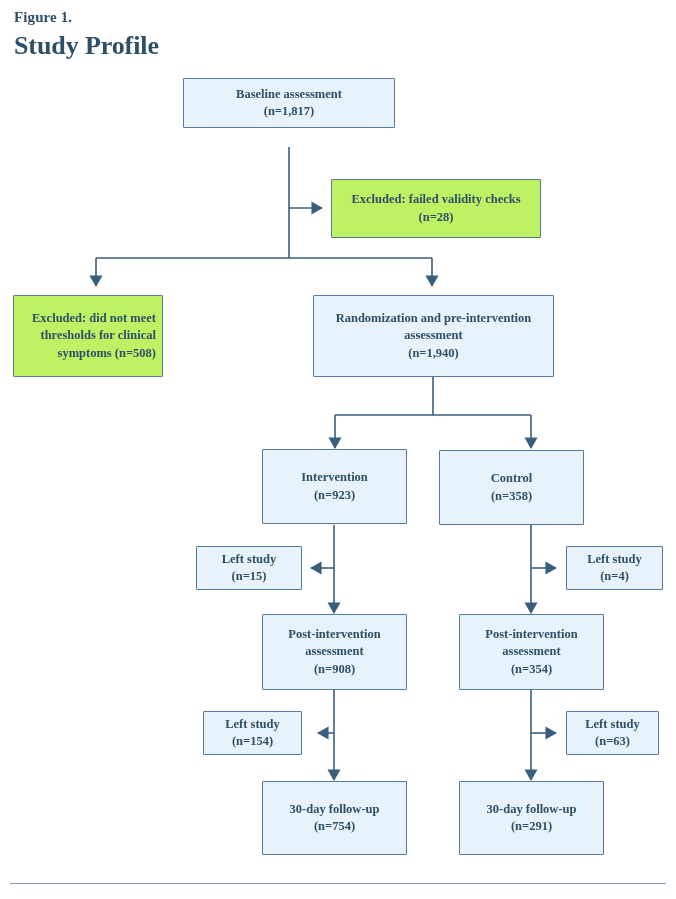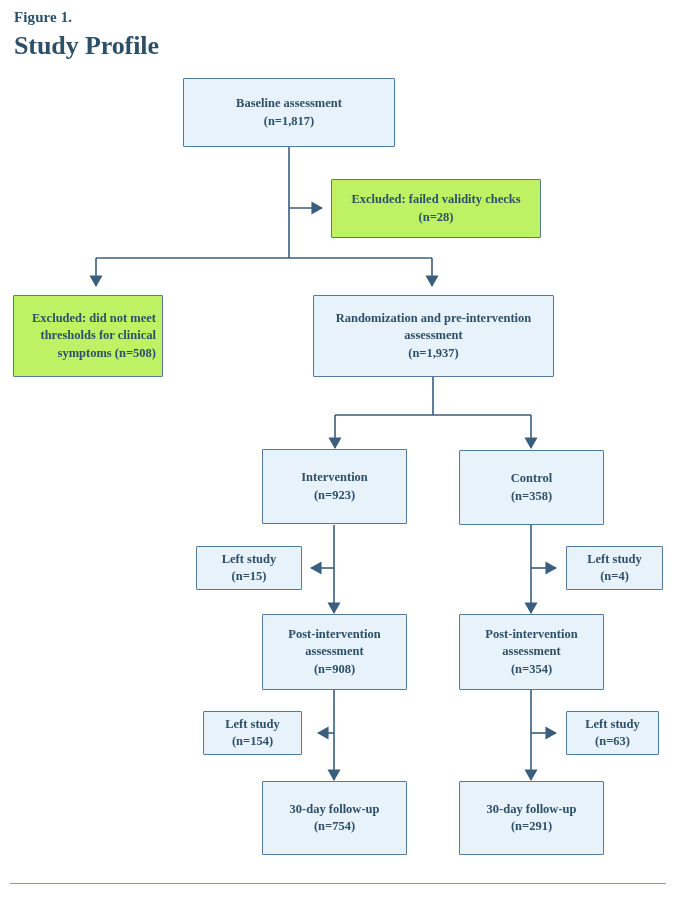--- a/index.html
+++ b/index.html
@@ -136,45 +136,45 @@
       <path d="M334,733 L318,733" marker-end="url(#arrow-left)"></path>
 
       <path d="M531,525 L531,613" marker-end="url(#arrow-down)"></path>
       <path d="M531,568 L556,568" marker-end="url(#arrow-right)"></path>
 
       <path d="M531,690 L531,780" marker-end="url(#arrow-down)"></path>
       <path d="M531,733 L556,733" marker-end="url(#arrow-right)"></path>
     </g>
   </svg>
 
-  <div class="node" style="left:183px; top:78px; width:212px; height:69px;">
+  <div class="node" style="left:183px; top:78px; width:212px; height:50px;">
     <span class="txt">Baseline assessment
 (n=1,817)</span>
   </div>
 
   <div class="node pale" style="left:331px; top:179px; width:210px; height:59px;">
     <span class="txt">Excluded: failed validity checks
 (n=28)</span>
   </div>
 
   <div class="node pale" style="left:13px; top:295px; width:150px; height:82px;text-align:right;">
     <span class="txt">Excluded: did not meet thresholds for clinical symptoms (n=508)</span>
   </div>
 
   <div class="node" style="left:313px; top:295px; width:241px; height:82px;">
     <span class="txt">Randomization and pre-intervention assessment
-(n=1,937)</span>
+(n=1,940)</span>
   </div>
 
   <div class="node" style="left:262px; top:449px; width:145px; height:75px;">
     <span class="txt">Intervention
 (n=923)</span>
   </div>
 
-  <div class="node" style="left:459px; top:450px; width:145px; height:75px;">
+  <div class="node" style="left:439px; top:450px; width:145px; height:75px;">
     <span class="txt">Control
 (n=358)</span>
   </div>
 
   <div class="node" style="left:196px; top:546px; width:106px; height:44px;">
     <span class="txt">Left study
 (n=15)</span>
   </div>
 
   <div class="node" style="left:566px; top:546px; width:97px; height:44px;">

